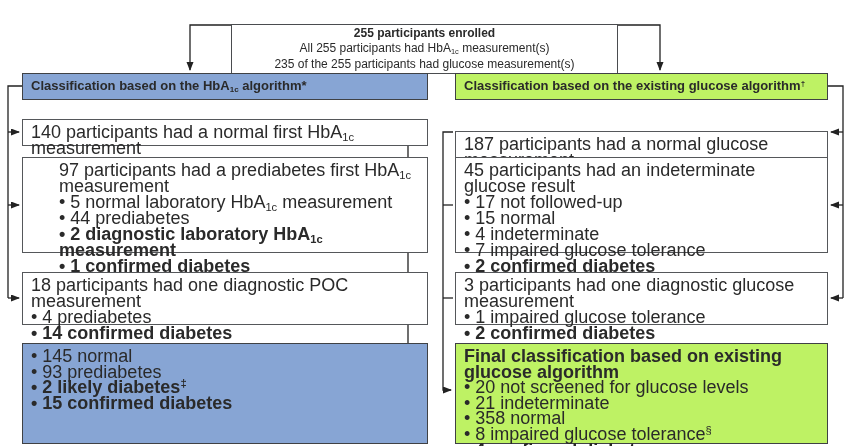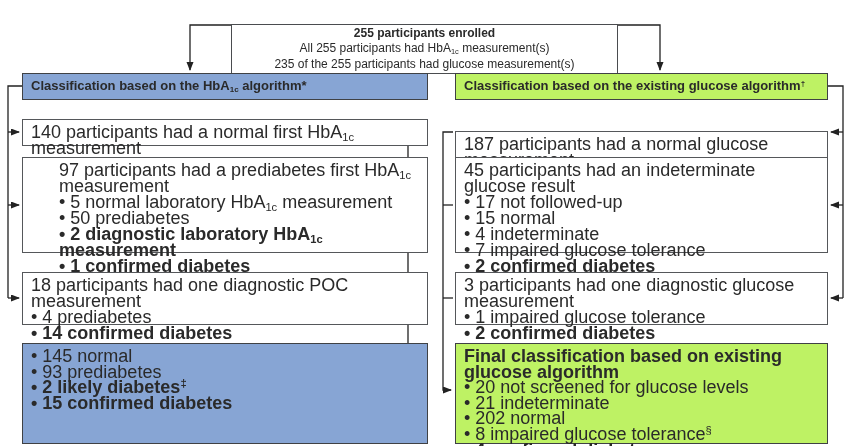--- a/index.html
+++ b/index.html
@@ -64,21 +64,21 @@
 
   <div class="box hdr blue l" style="top:73px;">Classification based on the HbA<sub>1c</sub> algorithm*</div>
   <div class="box hdr green r" style="top:73px;">Classification based on the existing glucose algorithm<sup>†</sup></div>
 
   <div class="box content l" style="top:119px;height:27px;">
       <div class="line">140 participants had a normal first HbA<sub>1c</sub> measurement</div>
     </div>
   <div class="box content l" style="top:157px;height:96px;padding-left:36px;">
       <div class="line">97 participants had a prediabetes first HbA<sub>1c</sub> measurement</div>
       <div class="line">• 5 normal laboratory HbA<sub>1c</sub> measurement</div>
-      <div class="line">• 50 prediabetes</div>
+      <div class="line">• 44 prediabetes</div>
       <div class="line b">• 2 diagnostic laboratory HbA<sub>1c</sub> measurement</div>
       <div class="line b">• 1 confirmed diabetes</div>
     </div>
   <div class="box content l" style="top:272px;height:53px;">
       <div class="line">18 participants had one diagnostic POC measurement</div>
       <div class="line">• 4 prediabetes</div>
       <div class="line b">• 14 confirmed diabetes</div>
     </div>
   <div class="box content final blue l" style="top:343px;height:101px;">
       <div class="line">• 145 normal</div>
@@ -100,18 +100,18 @@
     </div>
   <div class="box content r" style="top:272px;height:53px;">
       <div class="line">3 participants had one diagnostic glucose measurement</div>
       <div class="line">• 1 impaired glucose tolerance</div>
       <div class="line b">• 2 confirmed diabetes</div>
     </div>
   <div class="box content final green r" style="top:343px;height:101px;">
       <div class="line b">Final classification based on existing glucose algorithm</div>
       <div class="line">• 20 not screened for glucose levels</div>
       <div class="line">• 21 indeterminate</div>
-      <div class="line">• 202 normal</div>
+      <div class="line">• 358 normal</div>
       <div class="line">• 8 impaired glucose tolerance<sup>§</sup></div>
       <div class="line b">• 4 confirmed diabetes</div>
     </div>
 
 </div>
 
 </body></html>

